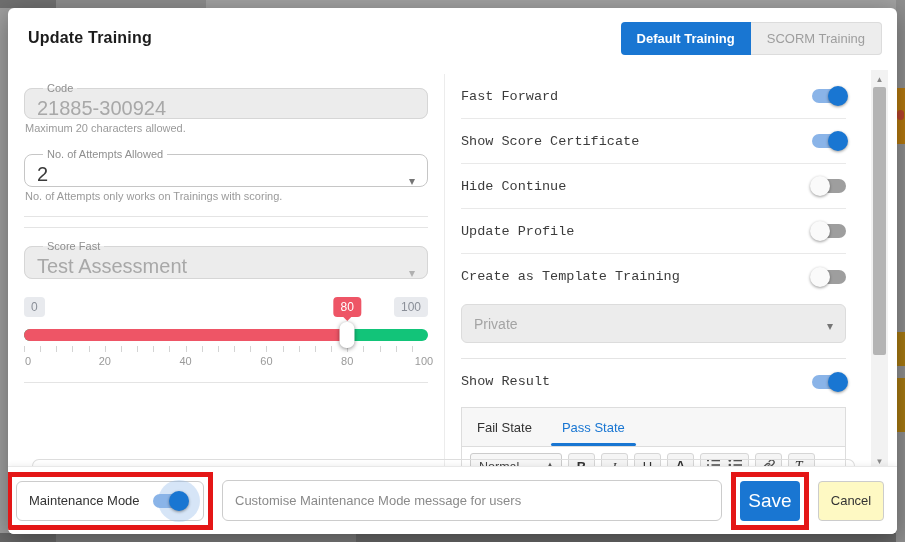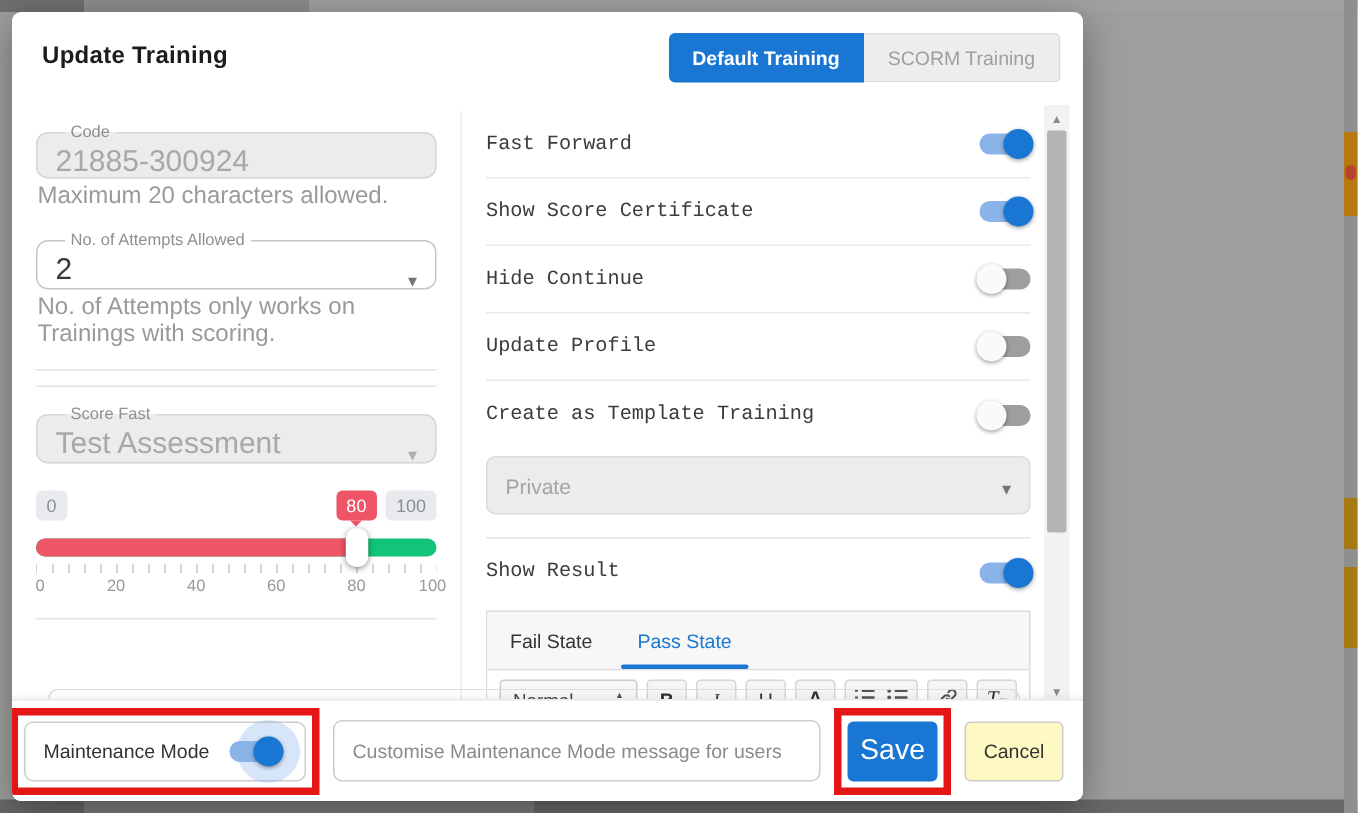--- a/index.html
+++ b/index.html
@@ -12,42 +12,42 @@
   .strip-top .blk2 { position:absolute; left:56px; top:0; width:150px; height:8px; background:#8c8c8c; }
   .strip-bottom { position:absolute; bottom:0; left:0; width:905px; height:9px; background:#686868; }
   .strip-bottom .blk1 { position:absolute; left:56px; top:0; width:300px; height:9px; background:#7b7b7b; }
   .strip-right { position:absolute; top:0; right:0; width:9px; height:542px; background:#8f8f8f; }
   .strip-right .amber1 { position:absolute; top:88px; left:0; width:9px; height:56px; background:#b5790f; }
   .strip-right .reddot { position:absolute; top:110px; left:1px; width:7px; height:10px; background:#b8442c; border-radius:4px; }
   .strip-right .amber2 { position:absolute; top:332px; left:0; width:9px; height:100px; background:#a87a12; }
   .strip-right .notch { position:absolute; top:366px; left:0; width:9px; height:12px; background:#8f8f8f; }
 
   
-  .modal { position:absolute; left:8px; top:8px; width:714px; height:526px; background:#fff;
+  .modal { position:absolute; left:8px; top:8px; width:889px; height:526px; background:#fff;
            border-radius:6px; box-shadow:0 6px 24px rgba(0,0,0,.35); overflow:hidden; }
 
   .modal-header { height:60px; display:flex; align-items:center; justify-content:space-between;
                   padding:0 15px 0 20px; }
   .modal-title { font-size:16px; font-weight:bold; color:#1c1c1c; letter-spacing:.2px; }
   .tab-group { display:flex; }
   .tab-default { background:#1976d2; color:#fff; font-weight:bold; font-size:13px; border:none;
                  border-radius:4px 0 0 4px; padding:0 16px; height:33px; cursor:pointer; }
   .tab-scorm { background:#ededed; color:#9e9e9e; font-size:13px; border:1px solid #dcdcdc;
                border-left:none; border-radius:0 4px 4px 0; padding:0 16px; height:33px; cursor:pointer; }
 
-  .modal-body { position:relative; height:398px; display:flex; padding:6px 35px 0 16px; }
+  .modal-body { position:relative; height:398px; display:flex; padding:6px 51px 0 16px; }
 
   
   .col-left { width:421px; padding-right:16px; border-right:1px solid #ececec; }
   fieldset.field { border:1px solid #c6c6c6; border-radius:8px; padding:2px 12px 8px 12px; background:#fff; }
   fieldset.field legend { font-size:11px; color:#8f8f8f; padding:0 4px; margin-left:6px; }
   fieldset.field .fval { font-size:20px; color:#3a3a3a; padding-top:1px; }
   fieldset.disabled { background:#ececec; border-color:#d6d6d6; }
   fieldset.disabled .fval { color:#a8a8a8; }
-  .helper { font-size:16px; color:#9a9a9a; margin:3px 0 0 1px; }
+  .helper { font-size:11px; color:#9a9a9a; margin:3px 0 0 1px; }
 
   .f-code { height:37px; margin-top:8px; }
   .f-title { height:70px; margin-top:12px; position:relative; }
   .resize-handle { position:absolute; right:4px; bottom:3px; }
   .f-select { height:39px; position:relative; margin-top:14px; }
   .caret { position:absolute; right:12px; top:14px; font-size:12px; color:#757575; }
   fieldset.disabled .caret { color:#b0b0b0; }
 
   .hr { border-top:1px solid #e4e4e4; }
   .hr-a { margin:14px 0 0 0; }

